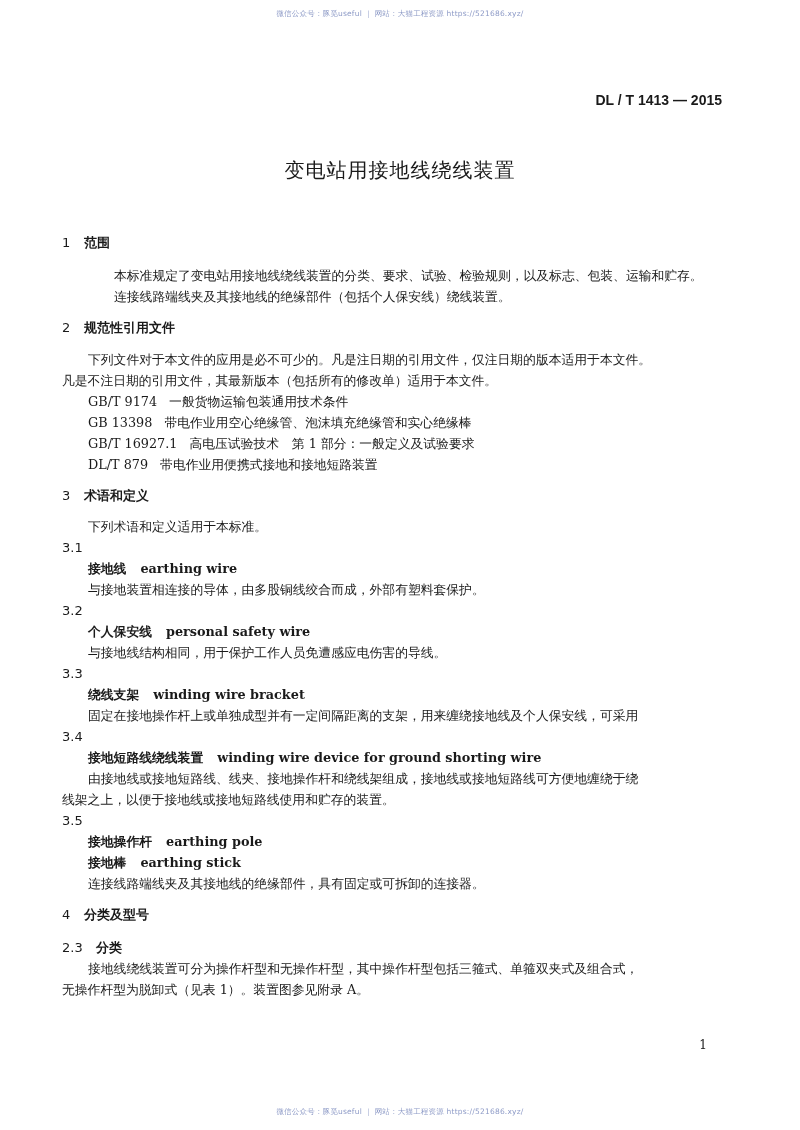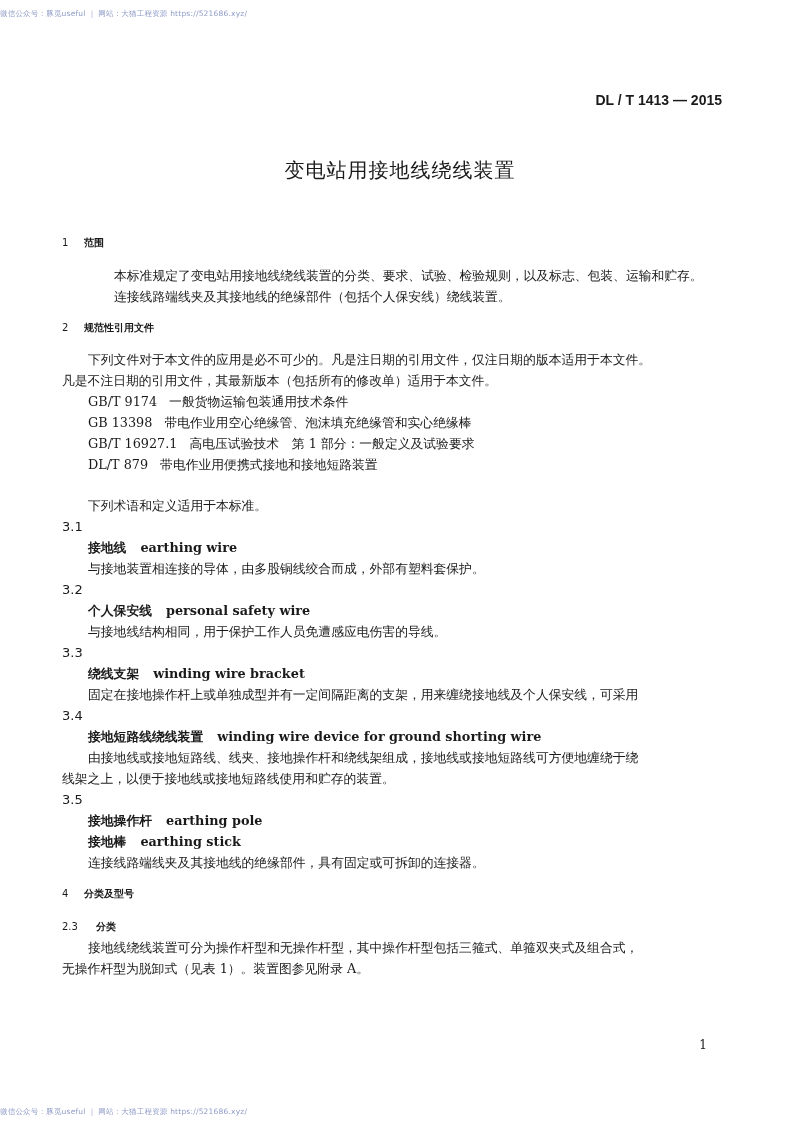--- a/index.html
+++ b/index.html
@@ -1,28 +1,28 @@
 <!DOCTYPE html>
 <html><head>
   <meta charset="utf-8">
   <style>
     html, body { margin: 0; padding: 0; background: #ffffff; }
     body { width: 800px; height: 1130px; position: relative; overflow: hidden;
       font-family: "DejaVu Serif", "Liberation Serif", serif; color: #1a1a1a; }
-    .watermark { position: absolute; left: 0; width: 800px; text-align: left;
+    .watermark { position: absolute; left: 0; width: 800px; text-align: center;
       font-size: 7.5px; color: #8e9bc7; letter-spacing: 0.2px; font-family: "DejaVu Sans", sans-serif; }
     .watermark.top { top: 9px; }
     .watermark.bottom { top: 1107px; }
     .std-code { position: absolute; top: 92px; right: 78px; font-size: 14px; font-weight: bold;
       font-family: "Liberation Sans", sans-serif; }
     .std-code .num { font-weight: bold; }
     .doc-title { position: absolute; top: 157px; left: 0; width: 800px; text-align: center;
       font-size: 20px; font-family: "DejaVu Sans", sans-serif; letter-spacing: 1px; }
     .content { position: absolute; left: 88px; top: 232px; width: 640px; font-size: 12.8px; line-height: 21px; }
-    .h1 { font-family: "DejaVu Sans", sans-serif; font-size: 10px; font-weight: bold; margin: 0; }
+    .h1 { font-family: "DejaVu Sans", sans-serif; font-size: 13px; font-weight: bold; margin: 0; }
     .h1 .n { display: inline-block; width: 22px; font-weight: normal; }
     .p { margin: 0; text-indent: 26px; }
     .p.noind { text-indent: 0; }
     .ref { margin: 0; padding-left: 26px; }
     .ref .code { display: inline-block; margin-right: 12px; }
     .clause { font-family: "DejaVu Sans", sans-serif; font-size: 13px; margin: 0; }
     .term { margin: 0; padding-left: 26px; font-weight: bold; }
     .term .en { margin-left: 14px; }
     .page-num { position: absolute; top: 1038px; right: 93px; font-size: 12px; }
   </style>
@@ -53,20 +53,23 @@
   </p>
   <div style="height:11px"></div>
   <p class="p" style="margin-left:-26px;padding-left:0;text-indent:26px;">下列文件对于本文件的应用是必不可少的。凡是注日期的引用文件，仅注日期的版本适用于本文件。</p>
   <p class="p noind" style="margin-left:-26px;">凡是不注日期的引用文件，其最新版本（包括所有的修改单）适用于本文件。</p>
   <p class="ref" style="padding-left:0"><span class="code">GB/T 9174</span><span>一般货物运输包装通用技术条件</span></p>
   <p class="ref" style="padding-left:0"><span class="code">GB 13398</span><span>带电作业用空心绝缘管、泡沫填充绝缘管和实心绝缘棒</span></p>
   <p class="ref" style="padding-left:0"><span class="code">GB/T 16927.1</span><span>高电压试验技术　第 1 部分：一般定义及试验要求</span></p>
   <p class="ref" style="padding-left:0"><span class="code">DL/T 879</span><span>带电作业用便携式接地和接地短路装置</span></p>
   <div style="height:10px"></div>
 
+  <p class="h1">
+    <span class="n">3</span><span>术语和定义</span>
+  </p>
   <div style="height:10px"></div>
   <p class="p noind">下列术语和定义适用于本标准。</p>
 
   <p class="clause" style="margin-left:-26px">3.1</p>
   <p class="term" style="padding-left:0"><span>接地线</span><span class="en">earthing wire</span></p>
   <p class="p noind">与接地装置相连接的导体，由多股铜线绞合而成，外部有塑料套保护。</p>
 
   <p class="clause" style="margin-left:-26px">3.2</p>
   <p class="term" style="padding-left:0"><span>个人保安线</span><span class="en">personal safety wire</span></p>
   <p class="p noind">与接地线结构相同，用于保护工作人员免遭感应电伤害的导线。</p>

